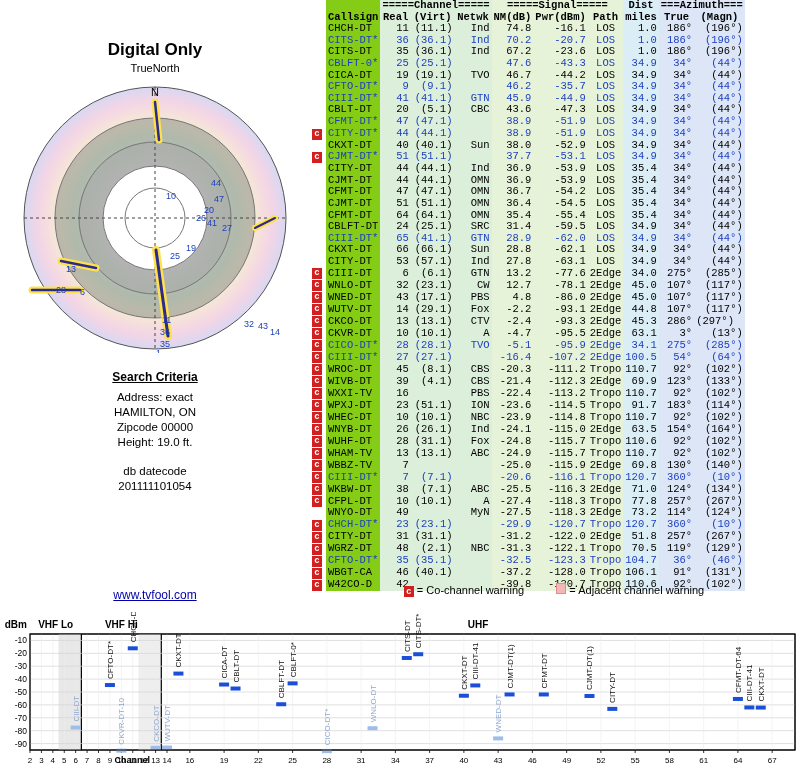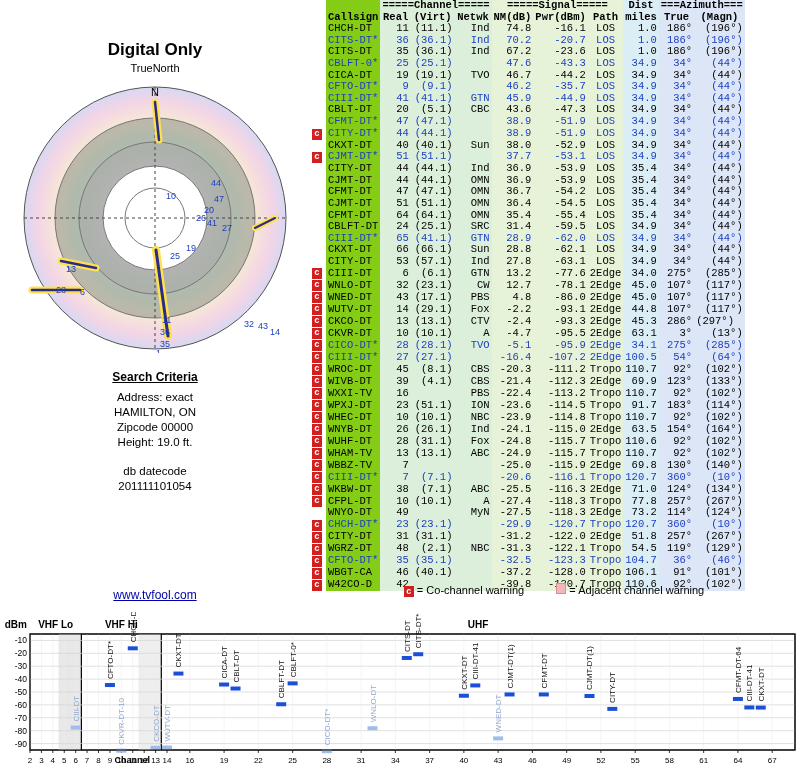--- a/index.html
+++ b/index.html
@@ -718,21 +718,21 @@
         </tr>
         <tr>
           <td class="flagcell"><span class="cbox">c</span></td>
           <td class="c-call " style="text-align:left">WGRZ-DT</td>
           <td class="c-chan " style="text-align:right">48</td>
           <td class="c-chan " style="text-align:right">(2.1)</td>
           <td class="c-chan " style="text-align:right">NBC</td>
           <td class="c-sig " style="text-align:right">-31.3</td>
           <td class="c-sig " style="text-align:right">-122.1</td>
           <td class="c-sig " style="text-align:center">Tropo</td>
-          <td class="c-dist " style="text-align:right">54.5</td>
+          <td class="c-dist " style="text-align:right">70.5</td>
           <td class="c-azi " style="text-align:right">119°</td>
           <td class="c-azi " style="text-align:right">(129°)</td>
         </tr>
         <tr>
           <td class="flagcell"><span class="cbox">c</span></td>
           <td class="c-call blu" style="text-align:left">CFTO-DT*</td>
           <td class="c-chan blu" style="text-align:right">35</td>
           <td class="c-chan blu" style="text-align:right">(35.1)</td>
           <td class="c-chan blu" style="text-align:right"></td>
           <td class="c-sig blu" style="text-align:right">-32.5</td>
@@ -746,21 +746,21 @@
           <td class="flagcell"><span class="cbox">c</span></td>
           <td class="c-call " style="text-align:left">WBGT-CA</td>
           <td class="c-chan " style="text-align:right">46</td>
           <td class="c-chan " style="text-align:right">(40.1)</td>
           <td class="c-chan " style="text-align:right"></td>
           <td class="c-sig " style="text-align:right">-37.2</td>
           <td class="c-sig " style="text-align:right">-128.0</td>
           <td class="c-sig " style="text-align:center">Tropo</td>
           <td class="c-dist " style="text-align:right">106.1</td>
           <td class="c-azi " style="text-align:right">91°</td>
-          <td class="c-azi " style="text-align:right">(101°)</td>
+          <td class="c-azi " style="text-align:right">(131°)</td>
         </tr>
         <tr>
           <td class="flagcell"><span class="cbox">c</span></td>
           <td class="c-call " style="text-align:left">W42CO-D</td>
           <td class="c-chan " style="text-align:right">42</td>
           <td class="c-chan " style="text-align:right"></td>
           <td class="c-chan " style="text-align:right"></td>
           <td class="c-sig " style="text-align:right">-39.8</td>
           <td class="c-sig " style="text-align:right">-130.7</td>
           <td class="c-sig " style="text-align:center">Tropo</td>

